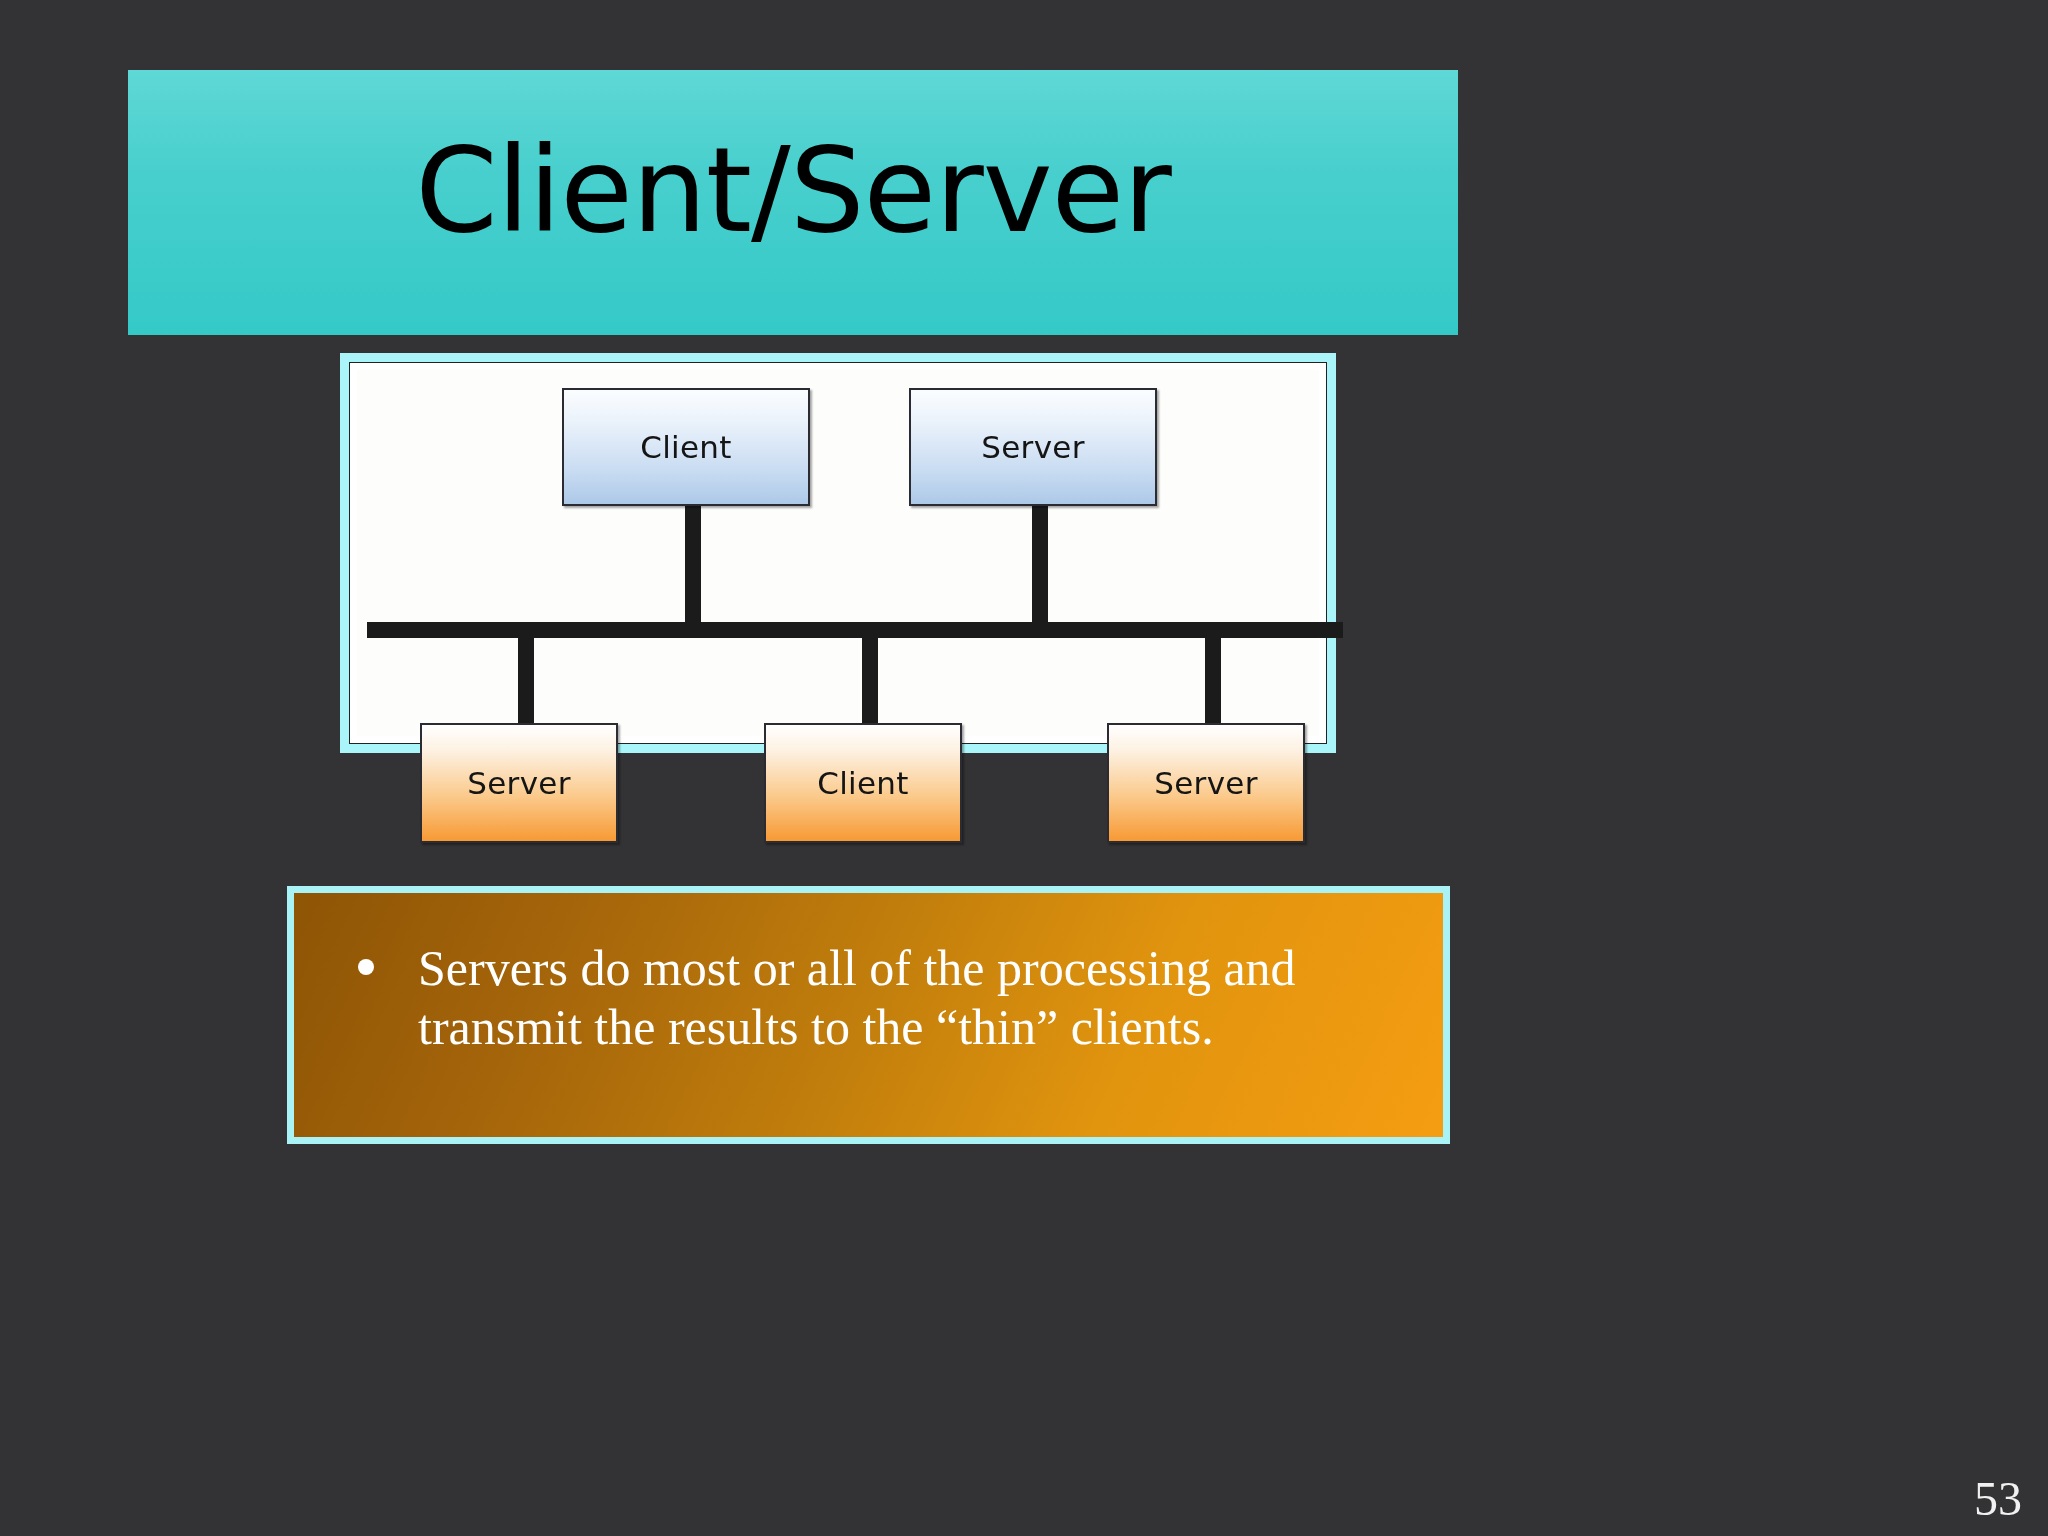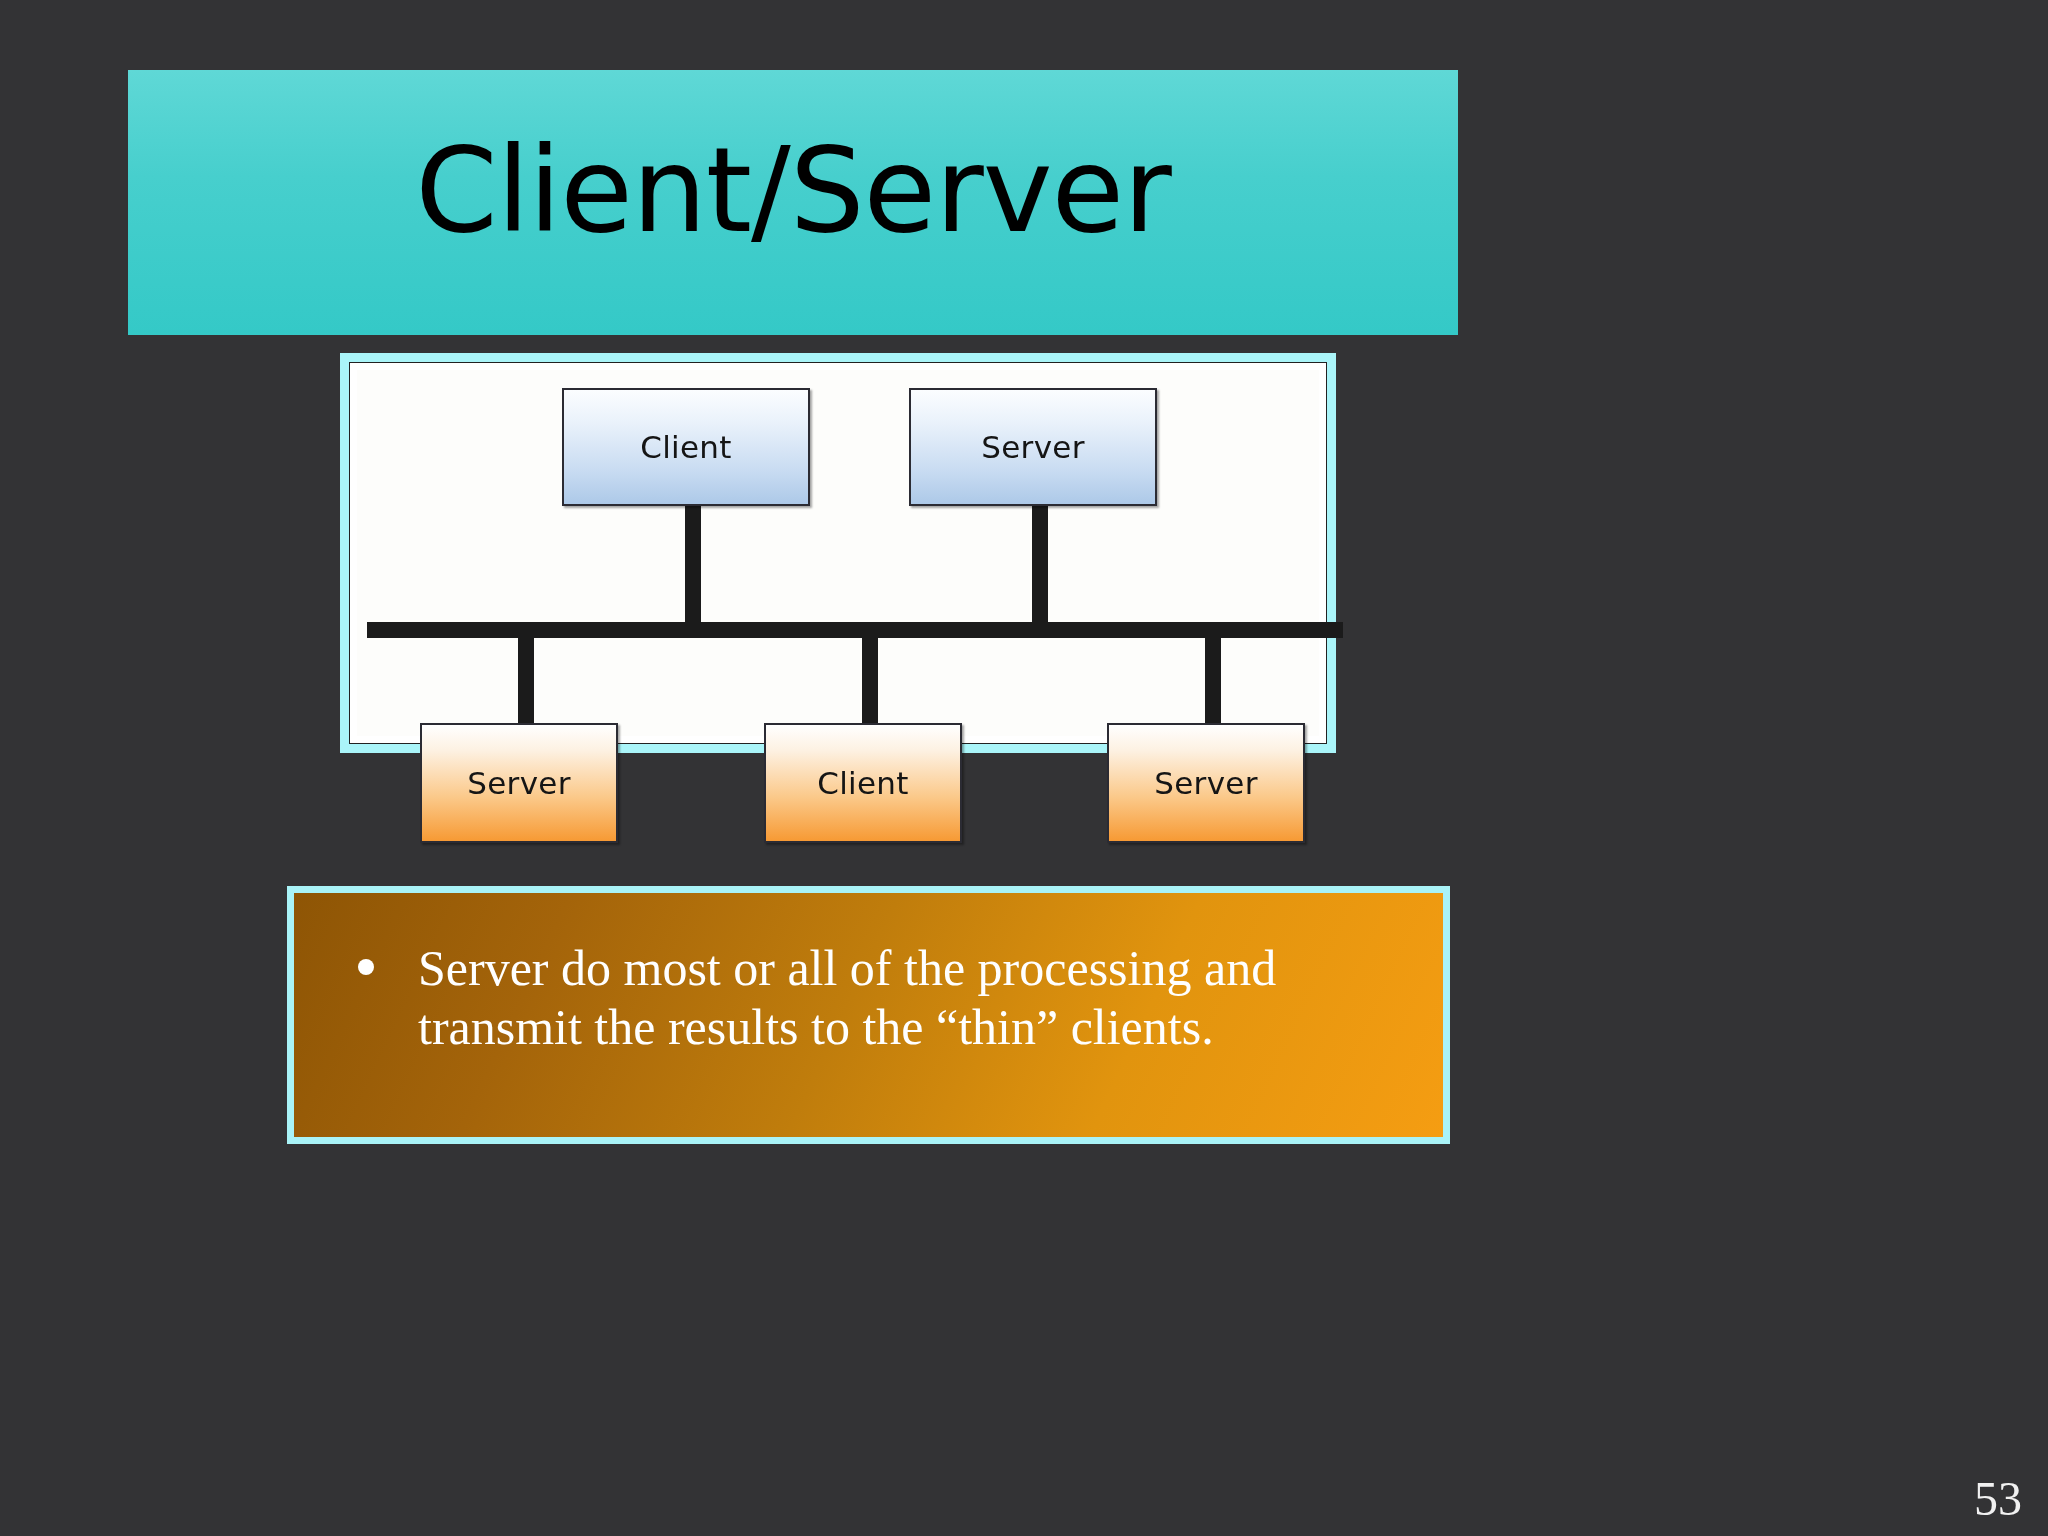--- a/index.html
+++ b/index.html
@@ -162,18 +162,18 @@
       <span class="node-label">Server</span>
     </div>
 
   </div>
 </div>
 
 <div id="bullet-block">
   <ul id="bullet-list">
     <li>
       <span class="bullet-dot"></span>
-      <span class="bullet-text">Server do most or all of the processing and transmit the results to the “thin” clients.</span>
+      <span class="bullet-text">Servers do most or all of the processing and transmit the results to the “thin” clients.</span>
     </li>
   </ul>
 </div>
 
 <div id="page-number">53</div>
 
 </body></html>

